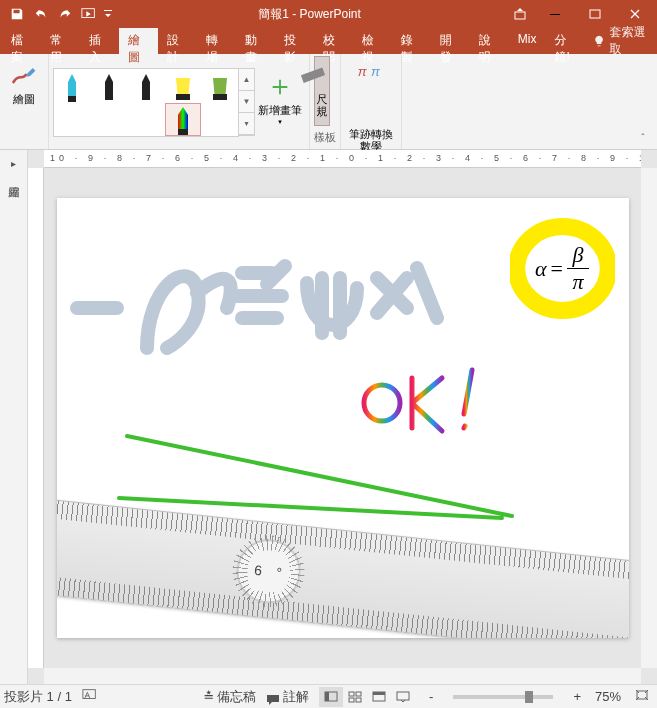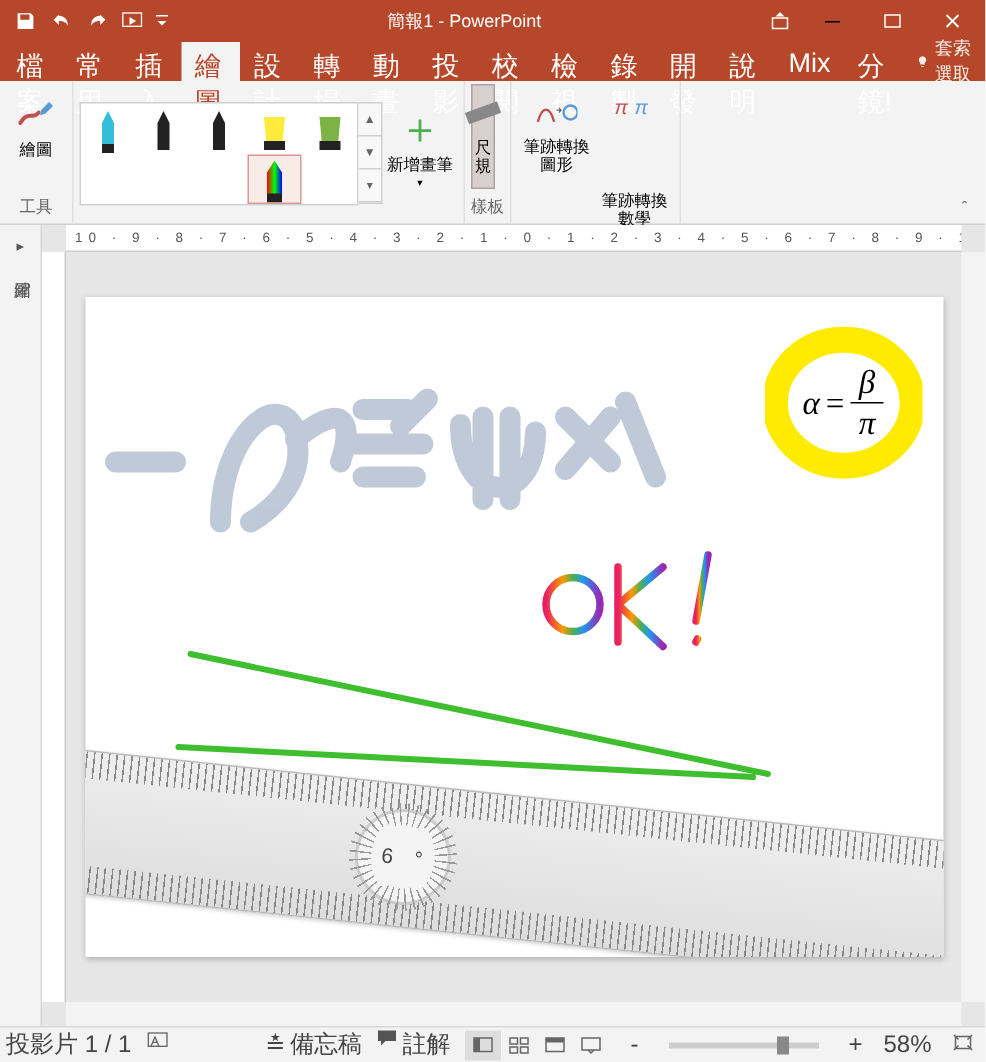--- a/index.html
+++ b/index.html
@@ -10,21 +10,21 @@
   .qat { display: flex; gap: 2px; align-items: center; padding-left: 4px; }
   .qat-btn { width: 22px; height: 22px; display: flex; align-items: center; justify-content: center; cursor: pointer; color: #fff; }
   .qat-btn svg { fill: #fff; }
   .titlebar-title { flex: 1; text-align: center; font-size: 12px; }
   .win-controls { display: flex; }
   .win-btn { width: 40px; height: 28px; display: flex; align-items: center; justify-content: center; cursor: pointer; color: #fff; }
   .win-btn.ribbon-opts { width: 30px; }
   
   
   .ribbon-tabs { height: 26px; background: #B7472A; display: flex; padding-left: 2px; color: #fff; }
-  .ribbon-tab { padding: 4px 9px 0; font-size: 18px; cursor: pointer; }
+  .ribbon-tab { padding: 4px 9px 0; font-size: 12px; cursor: pointer; }
   .ribbon-tab.active { background: #F3F3F3; color: #B7472A; }
   .tell-me { display: flex; align-items: center; gap: 4px; padding: 0 6px; color: #fff; opacity: 0.9; }
   
   
   .ribbon { height: 96px; background: #F3F3F3; border-bottom: 1px solid #d0d0d0; display: flex; }
   .ribbon-group { border-right: 1px solid #e0e0e0; display: flex; flex-direction: column; padding: 2px 4px 0; }
   .ribbon-group-body { flex: 1; display: flex; align-items: flex-start; gap: 0; }
   .ribbon-group-label { text-align: center; font-size: 11px; color: #666; padding: 2px 0 4px; position: relative; }
   .big-btn { width: 40px; height: 70px; display: flex; flex-direction: column; align-items: center; justify-content: flex-start; padding: 4px 1px; cursor: pointer; font-size: 11px; text-align: center; gap: 2px; }
   .big-btn .icon-slot { width: 30px; height: 30px; display: flex; align-items: center; justify-content: center; }
@@ -42,21 +42,21 @@
   .left-panel .panel-label{ writing-mode: vertical-rl; font-size:11px; color:#555; letter-spacing:2px;}
   .ruler-h { position: absolute; left: 44px; right: 16px; top: 0; height: 18px; background: #fff; border-bottom: 1px solid #ccc; font-size:9px; color:#555; overflow:hidden;}
   .ruler-h-inner{ position:relative; height:100%; }
   .ruler-v { position: absolute; left: 28px; top: 18px; bottom: 16px; width: 16px; background: #fff; border-right: 1px solid #ccc; overflow:hidden;}
   .canvas-wrap { position: absolute; left: 44px; right: 16px; top: 18px; bottom: 16px; display:flex; align-items:center; justify-content:center; }
   .slide { width: 572px; height: 440px; background: #fff; box-shadow: 0 1px 4px rgba(0,0,0,0.25); position: relative; overflow: hidden; }
   .scroll-v {position:absolute; right:0; top:18px; bottom:16px; width:16px; background:#f3f3f3;}
   .scroll-h {position:absolute; left:44px; right:16px; bottom:0; height:16px; background:#f3f3f3;}
   
   
-  .statusbar { height: 24px; background: #f3f3f3; border-top: 1px solid #d8d8d8; display: flex; align-items: center; padding: 0 4px; font-size: 16px; color: #444; gap: 10px; }
+  .statusbar { height: 24px; background: #f3f3f3; border-top: 1px solid #d8d8d8; display: flex; align-items: center; padding: 0 4px; font-size: 13px; color: #444; gap: 10px; }
   .statusbar .spacer { flex: 1; }
   .view-btns { display: flex; gap: 0; }
   .view-btn { width: 24px; height: 20px; display:flex; align-items:center; justify-content:center; cursor:pointer; color:#666;}
   .view-btn.active { background: #ddd; }
   .zoom-slider { width: 100px; height: 4px; background: #ccc; position: relative; margin: 0 6px; }
   .zoom-slider .thumb { position:absolute; width:8px; height:12px; background:#888; top:-4px; left:72%; }
   
   
   .math-box { position:absolute; right:14px; top:18px; width:105px; height:105px; }
   .ink-scribble{ position:absolute; }
@@ -156,21 +156,20 @@
       <div class="big-btn">
         <div class="icon-slot">
             <svg width="28" height="28" viewBox="0 0 32 32">
               <path d="M4 24c6-10 10-2 14-8" stroke="#C0504D" stroke-width="3" fill="none" stroke-linecap="round"></path>
               <path d="M20 14l6-6 3 3-6 6-4 1z" fill="#5B9BD5"></path>
             </svg>
           </div>
         <span>繪圖</span>
       </div>
     </div>
-    <div class="ribbon-group-label">工具</div>
   </div>
 
   <div class="ribbon-group" style="flex-direction:column;">
     <div class="ribbon-group-body" style="align-items:center;">
       <div style="display:flex;">
         <div class="pen-gallery">
           <div class="pen-item">
               <svg width="16" height="30">
                 <path d="M8 2l4 8v18H4V10z" fill="#35BEDC"></path>
                 <rect x="4" y="24" width="8" height="6" fill="#222"></rect>
@@ -229,44 +228,34 @@
             </svg>
           </div>
         <span style="line-height:1.1;">新增畫筆</span>
         <span style="font-size:7px;">▾</span>
       </div>
     </div>
   </div>
 
   <div class="ribbon-group">
     <div class="ribbon-group-body">
-      <div class="big-btn active" style="width:16px;">
+      <div class="big-btn active" style="width:16px;align-items:flex-end;">
         <div class="icon-slot">
             <svg width="26" height="26" viewBox="0 0 32 32">
               <rect x="2" y="10" width="28" height="10" fill="#888" transform="rotate(-20 16 15)"></rect>
             </svg>
           </div>
         <span style="line-height:1.1;">尺規</span>
       </div>
     </div>
     <div class="ribbon-group-label">樣板</div>
   </div>
 
   <div class="ribbon-group">
     <div class="ribbon-group-body">
-      <div class="big-btn" style="width:52px;">
-        <div class="icon-slot">
-            <svg width="28" height="22" viewBox="0 0 36 24">
-              <path d="M2 20c4-14 10-14 14 0" stroke="#C0504D" fill="none" stroke-width="2"></path>
-              <path d="M18 10h4M20 8l2 2-2 2" stroke="#666" fill="none"></path>
-              <circle cx="30" cy="12" r="6" fill="none" stroke="#5B9BD5" stroke-width="2"></circle>
-            </svg>
-          </div>
-        <span style="line-height:1.1;">筆跡轉換圖形</span>
-      </div>
       <div class="big-btn" style="width:52px;">
         <div class="icon-slot">
             <svg width="30" height="22" viewBox="0 0 36 24">
               <text x="2" y="18" font-size="16" font-style="italic" fill="#C0504D">π</text>
               <text x="18" y="18" font-size="16" font-style="italic" fill="#5B9BD5">π</text>
             </svg>
           </div>
         <span style="line-height:1.1;margin-top:44px;">筆跡轉換數學</span>
       </div>
     </div>
@@ -355,21 +344,21 @@
   <span>投影片 1 / 1</span>
   <span><svg width="16" height="14" viewBox="0 0 18 14">
         <rect x="1" y="1" width="14" height="10" fill="none" stroke="#666"></rect>
         <path d="M3 11l3-7 3 7M4 8h4" stroke="#666" fill="none"></path>
       </svg></span>
   <div class="spacer"></div>
   <span style="display:flex;align-items:center;gap:3px;">
       <span>≛</span>
       <span>備忘稿</span>
     </span>
-  <span style="display:flex;align-items:flex-start;gap:3px;">
+  <span style="display:flex;align-items:flex-end;gap:3px;">
       <svg width="14" height="12" viewBox="0 0 14 12">
         <path d="M1 1h12v7H6l-3 3V8H1z" fill="#555"></path>
       </svg>
       <span>註解</span>
     </span>
   <div class="view-btns">
     <div class="view-btn active">
         <svg width="14" height="12">
           <rect x="1" y="1" width="12" height="9" fill="none" stroke="#666"></rect>
           <rect x="1" y="1" width="4" height="9" fill="#666"></rect>
@@ -394,18 +383,18 @@
           <rect x="1" y="1" width="12" height="8" fill="none" stroke="#666"></rect>
           <path d="M5 9l2 2 2-2" stroke="#666" fill="none"></path>
         </svg>
       </div>
   </div>
   <span style="padding:0 4px;cursor:pointer;">-</span>
   <div class="zoom-slider">
       <div class="thumb"></div>
     </div>
   <span style="padding:0 4px;cursor:pointer;">+</span>
-  <span>58%</span>
+  <span>75%</span>
   <span style="padding:0 4px;cursor:pointer;" title="使投影片符合視窗大小"><svg width="14" height="12">
         <rect x="2" y="2" width="10" height="8" fill="none" stroke="#666"></rect>
         <path d="M1 1l3 3M13 1l-3 3M1 11l3-3M13 11l-3-3" stroke="#666"></path>
       </svg></span>
 </div>
 
 </body></html>

